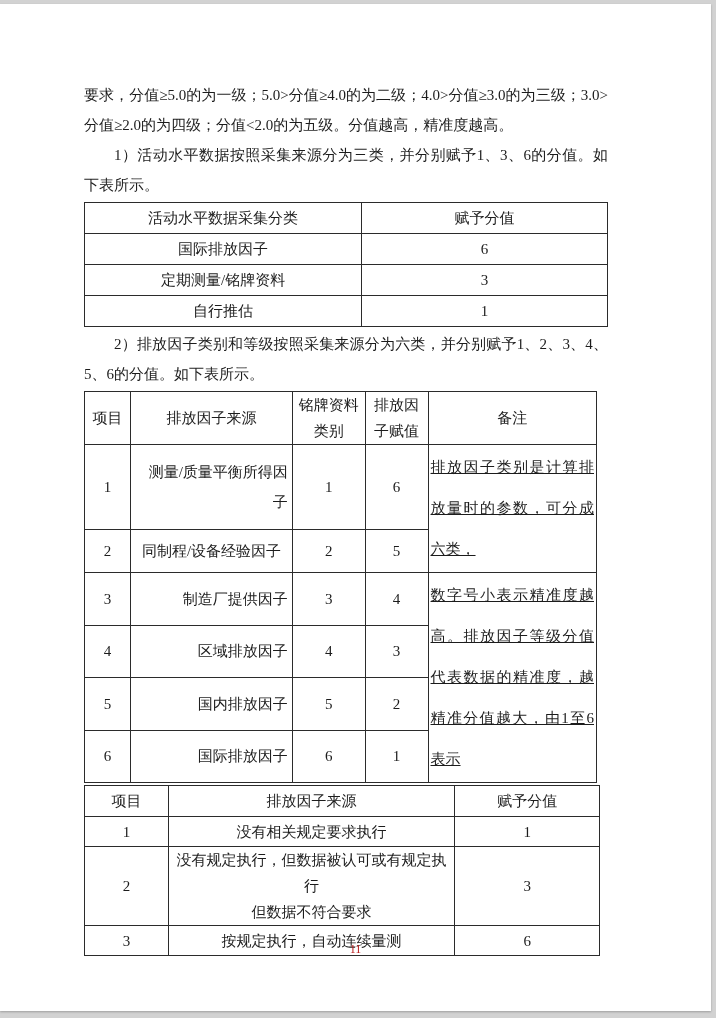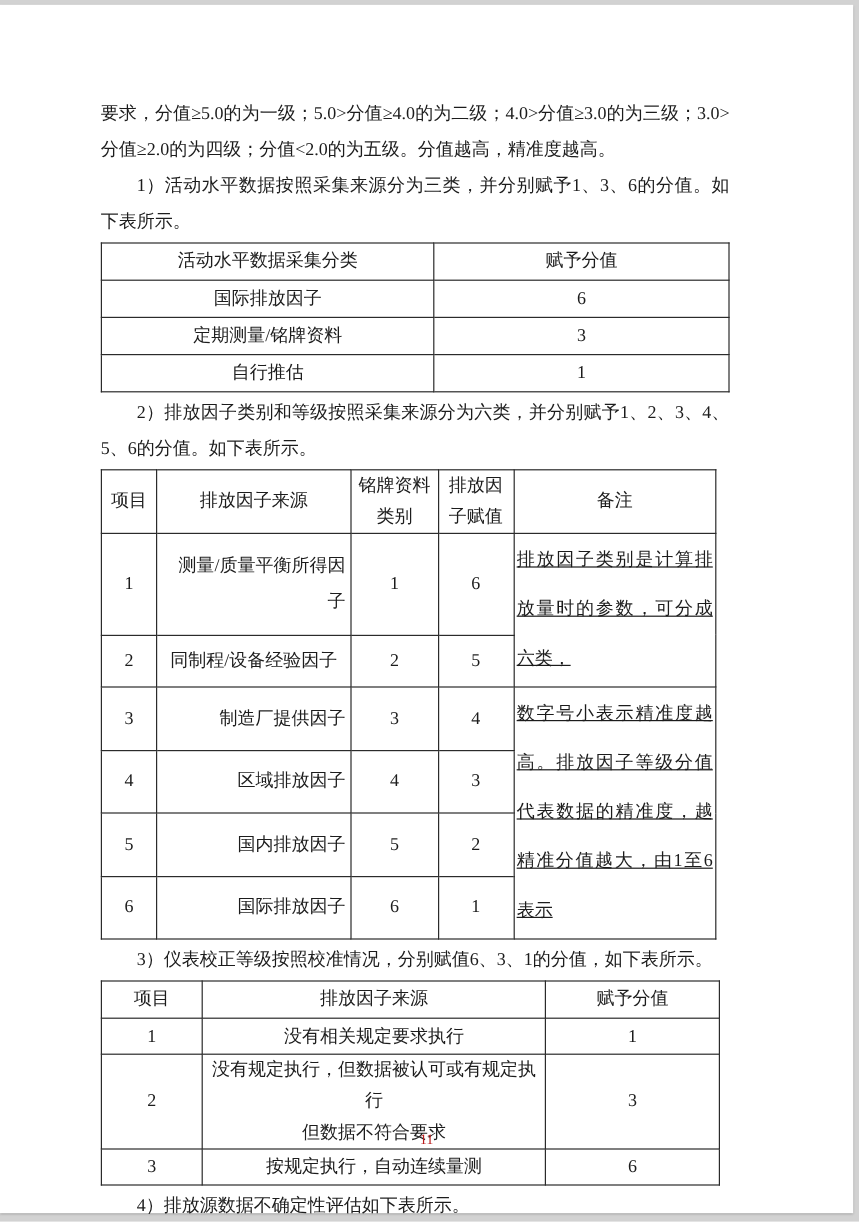--- a/index.html
+++ b/index.html
@@ -160,21 +160,20 @@
         </tr>
         <tr>
           <td>6</td>
           <td class="cell-left">国际排放因子</td>
           <td>6</td>
           <td>1</td>
         </tr>
       </tbody>
     </table>
 
-    <p class="indent">3）仪表校正等级按照校准情况，分别赋值6、3、1的分值，如下表所示。</p>
 
     <table class="t t3">
       <colgroup>
           <col style="width:16.3%">
           <col style="width:55.6%">
           <col style="width:28.1%">
         </colgroup>
       <tbody>
         <tr>
           <th>项目</th>
@@ -193,18 +192,17 @@
           <td>3</td>
         </tr>
         <tr>
           <td>3</td>
           <td>按规定执行，自动连续量测</td>
           <td>6</td>
         </tr>
       </tbody>
     </table>
 
-    <p class="indent">4）排放源数据不确定性评估如下表所示。</p>
 
   </div>
 
   <div class="pagenum">11</div>
 </div>
 
 </body></html>

